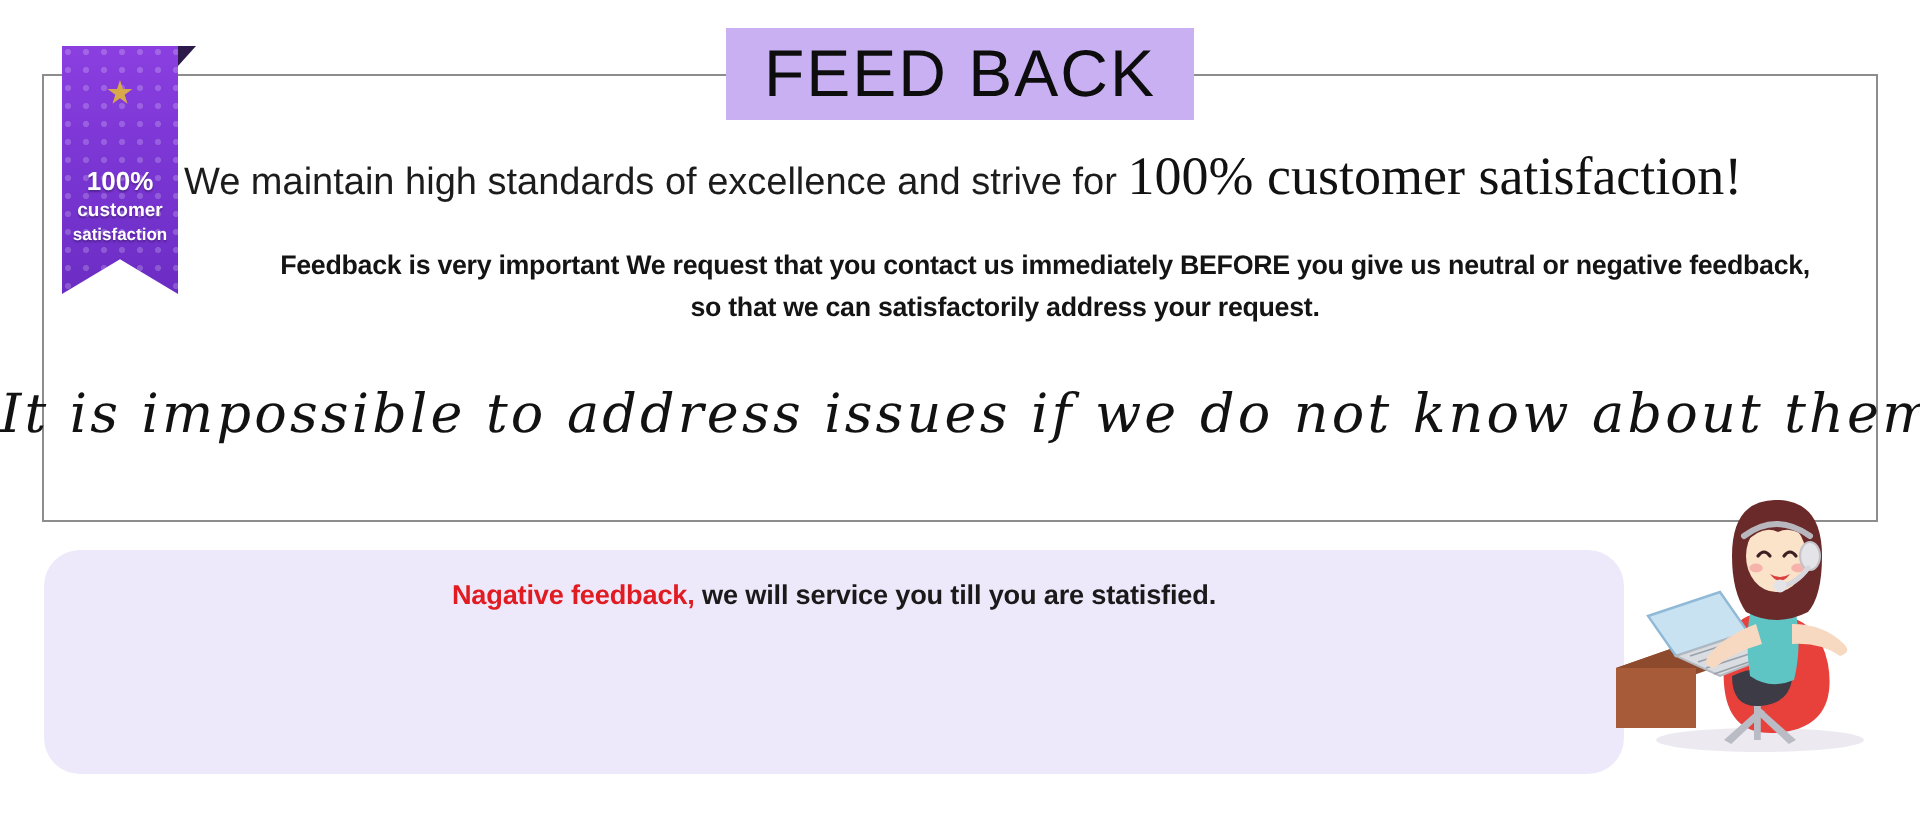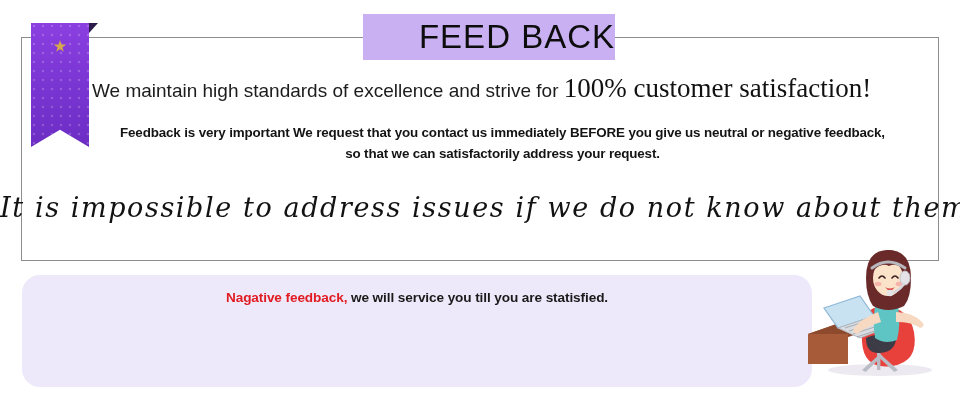--- a/index.html
+++ b/index.html
@@ -81,27 +81,27 @@
   }
   .ribbon-pct { font-size: 13px; display: block; }
   .ribbon-l2  { font-size: 9.5px; display: block; }
   .ribbon-l3  { font-size: 8.5px; display: block; }
 
   
   .title-chip {
     position: absolute;
     left: 363px;
     top: 14px;
-    width: 252px;
+    width: 234px;
     height: 46px;
     background: #c8b0f2;
     z-index: 5;
     display: flex;
     align-items: center;
-    justify-content: flex-end;
+    justify-content: center;
   }
   .title-chip .title-text {
     font-size: 33px;
     letter-spacing: 1px;
     color: #0d0d0d;
     font-family: "Liberation Sans", sans-serif;
     font-weight: normal;
     white-space: nowrap;
   }
 
@@ -129,21 +129,21 @@
     left: 100px;
     top: 122px;
     width: 805px;
     text-align: center;
     font-size: 13.4px;
     font-weight: bold;
     line-height: 1.58;
     color: #141414;
     letter-spacing: -0.15px;
   }
-  .para .l1 { display: block; text-align: center; }
+  .para .l1 { display: block; text-align: right; }
   .para .l2 { display: block; text-align: center; }
 
   .script-line {
     position: absolute;
     left: 0;
     top: 192px;
     width: 796px;
     font-family: "DejaVu Serif", serif;
     font-style: italic;
     font-size: 27px;
@@ -198,20 +198,25 @@
 </style>
 </head>
 <body>
 
 <div class="frame-box"></div>
 
 <div class="ribbon">
   <div class="ribbon-fold"></div>
   <div class="ribbon-body">
     <div class="ribbon-star"></div>
+    <div class="ribbon-text">
+      <span class="ribbon-pct">100%</span>
+      <span class="ribbon-l2">customer</span>
+      <span class="ribbon-l3">satisfaction</span>
+    </div>
   </div>
 </div>
 
 <div class="title-chip">
   <span class="title-text">FEED BACK</span>
 </div>
 
 <div class="lead-line">
   <span class="lead-a">We maintain high standards of excellence and strive for </span><span class="lead-b">100% customer satisfaction!</span>
 </div>

